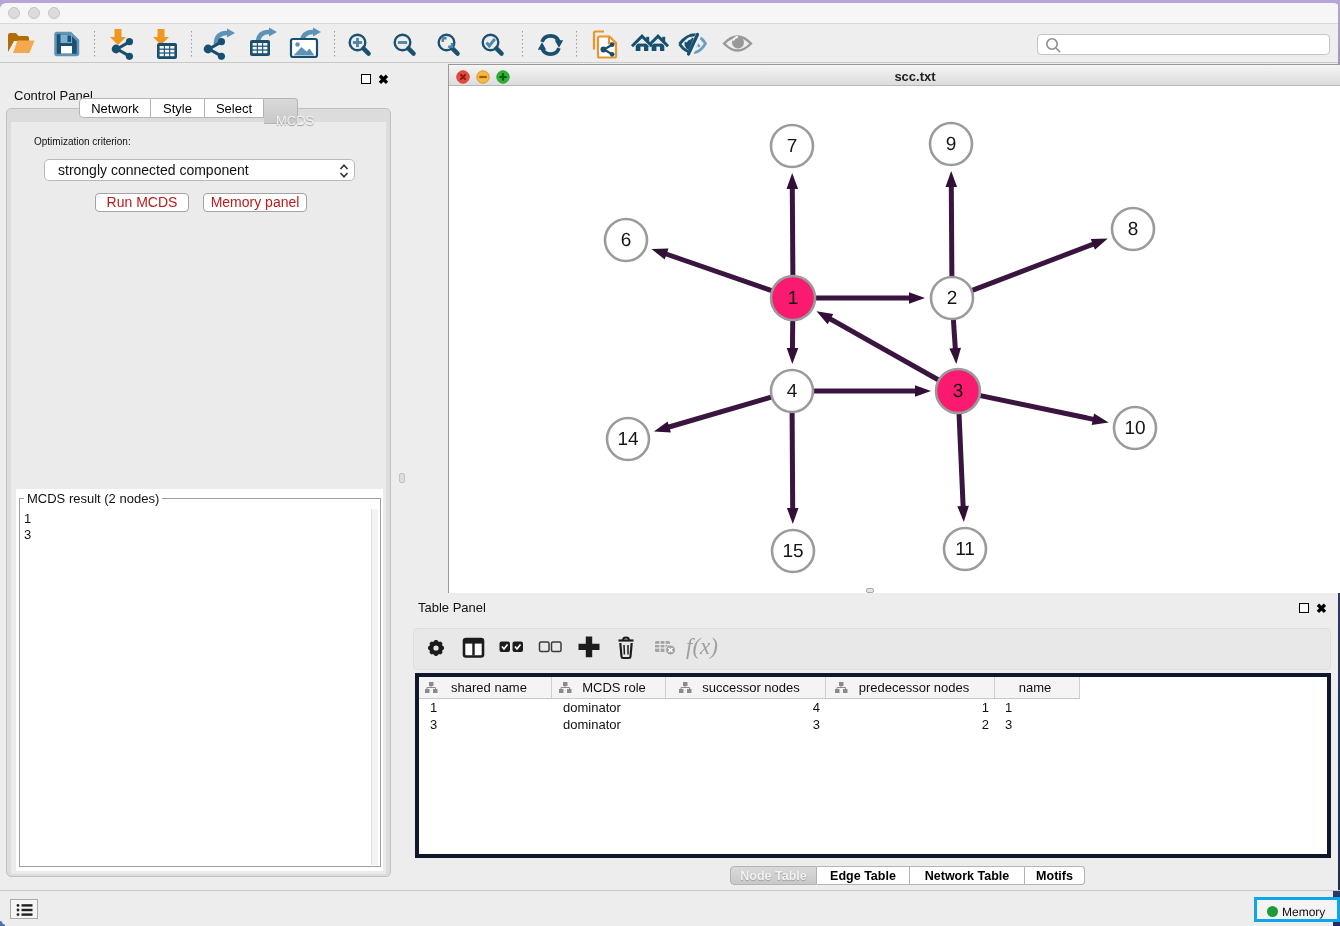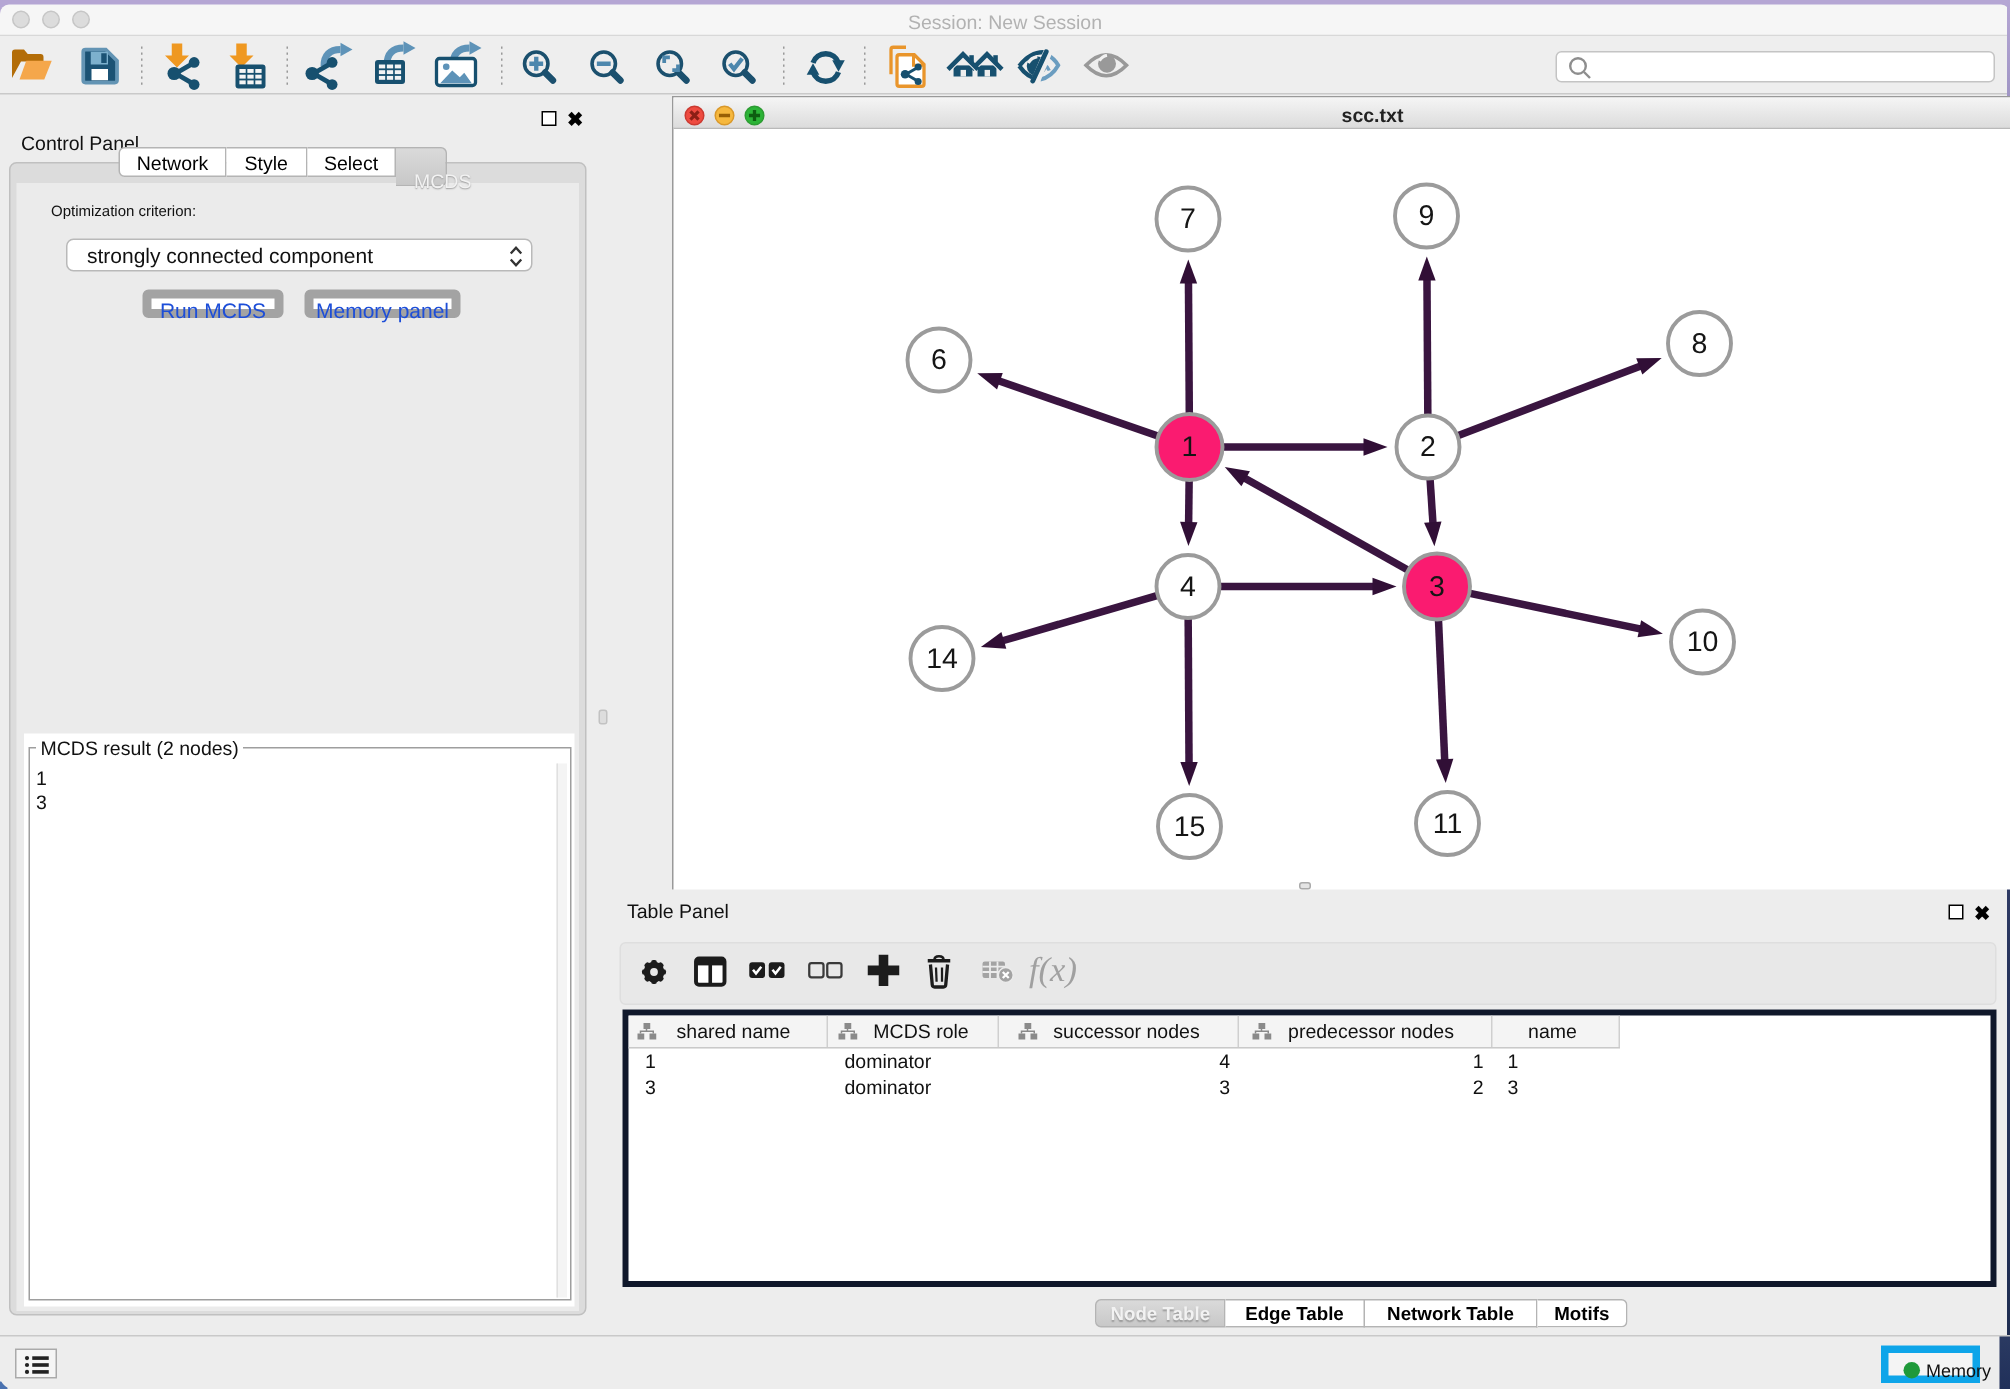--- a/index.html
+++ b/index.html
@@ -31,21 +31,21 @@
 .tabrow { position:absolute; display:flex; }
 .tab { height:20px; border:1px solid #b4b4b4; border-left:none; background:#fff; color:#000; font-size:13px; text-align:center; line-height:19px; padding:0 10px; }
 .tab.first { border-left:1px solid #b4b4b4; border-radius:4px 0 0 4px; }
 .tab.last { border-radius:0 4px 4px 0; }
 .tab.sel { background:linear-gradient(#dadada,#c8c8c8); color:#f2f2f2; text-shadow:0 1px 1px #9a9a9a; }
 
 #cpPane { left:6px; top:108px; width:385px; height:769px; border:1px solid #c0c0c0; border-radius:5px; background:#dcdcdc; }
 #cpInner { left:11px; top:122px; width:375px; height:752px; background:#ebebeb; }
 #optLabel { left:0; top:136px; width:392px; font-size:10px; color:#111;margin-left:34px; }
 #optSelect { left:44px; top:159px; width:311px; height:22px; background:#fff; border:1px solid #b9b9b9; border-radius:5px; font-size:14px; color:#111; line-height:20px; padding-left:13px; }
-.btn { position:absolute; height:19px; background:#fff; border:6px solid #a3a3a3; border-radius:4px; font-size:14px; color:#1d4ed8; text-align:center; line-height:17px; }
+.btn { position:absolute; height:19px; background:#fff; border:1px solid #a3a3a3; border-radius:4px; font-size:14px; color:#b91c1c; text-align:center; line-height:17px; }
 #mcdsWhite { left:16px; top:489px; width:367px; height:382px; background:#fff; }
 #groupbox { left:19px; top:498px; width:362px; height:369px; border:1px solid #9e9e9e; }
 #groupLabel { left:24px; top:491px; background:#fff; padding:0 3px; font-size:13px; color:#111; }
 #mcdsText { left:20px; top:508px; width:359px; height:358px; background:#fff; font-size:13px; color:#111; line-height:15.5px; padding:3px 0 0 4px; }
 #mcdsScroll { left:371px; top:509px; width:7px; height:356px; background:#f4f4f4; border-left:1px solid #e0e0e0; }
 
 
 #netwin { left:405px; top:64px; width:934px; height:529px; border:1px solid #999; border-bottom:none; background:#fff;margin-left:43px; }
 #netTitle { left:0; top:0; width:100%; height:21px; background:linear-gradient(#f5f5f5,#dcdcdc); border-bottom:1px solid #b9b9b9; }
 #netName { width:100%; text-align:center; top:4px; font-size:13px; font-weight:bold; color:#222; }
@@ -55,30 +55,29 @@
 .handleH { left:866px; top:588px; width:8px; height:5px; background:#e4e4e4; border:1px solid #aaa; border-radius:2px; }
 
 
 #tpHeader { left:418px; top:600px; font-size:13px; color:#111; }
 #tableArea { left:415px; top:673px; width:916px; height:185px; background:#fff; border:4px solid #0f172a; }
 .btab { height:19px; border:1px solid #b4b4b4; border-left:none; background:#fff; color:#000; font-size:12.5px; font-weight:bold; text-align:center; line-height:18px; padding:0 12px; }
 
 
 #statusline { left:0; top:890px; width:1340px; height:1px; background:#c9c9c9; }
 #listBtn { left:10px; top:899px; width:28px; height:20px; background:#f5f5f5; border:1px solid #aaa; }
-#memBtn { left:1254px; top:897px; width:66px; height:25px; background:#f4f4f4; border:5px solid #0ea5e9; font-size:12px; color:#111; }
+#memBtn { left:1254px; top:897px; width:86px; height:25px; background:#f4f4f4; border:3px solid #0ea5e9; font-size:12px; color:#111; }
 </style>
 </head>
 <body>
 <div class="abs" id="deskTop"></div>
 <div class="abs" id="titlebar">
   <div class="tl" style="left:8px;"></div>
   <div class="tl" style="left:28px;"></div>
   <div class="tl" style="left:48px;"></div>
-  <div class="abs" id="titleText">Session: New Session</div>
 </div>
 <div class="abs" id="toolbar">
 <svg width="1340" height="35" viewBox="0 0 1340 35" style="margin-top:3px;display:block;">
 <defs>
 <g id="share" fill="#17506f" stroke="#17506f">
   <line x1="0" y1="0" x2="13" y2="-7.5" stroke-width="3.4"></line>
   <line x1="0" y1="0" x2="13" y2="7.5" stroke-width="3.4"></line>
   <circle cx="-1" cy="0" r="4.8" stroke="none"></circle>
   <circle cx="13.5" cy="-8" r="3.9" stroke="none"></circle>
   <circle cx="13.5" cy="8" r="3.9" stroke="none"></circle>

